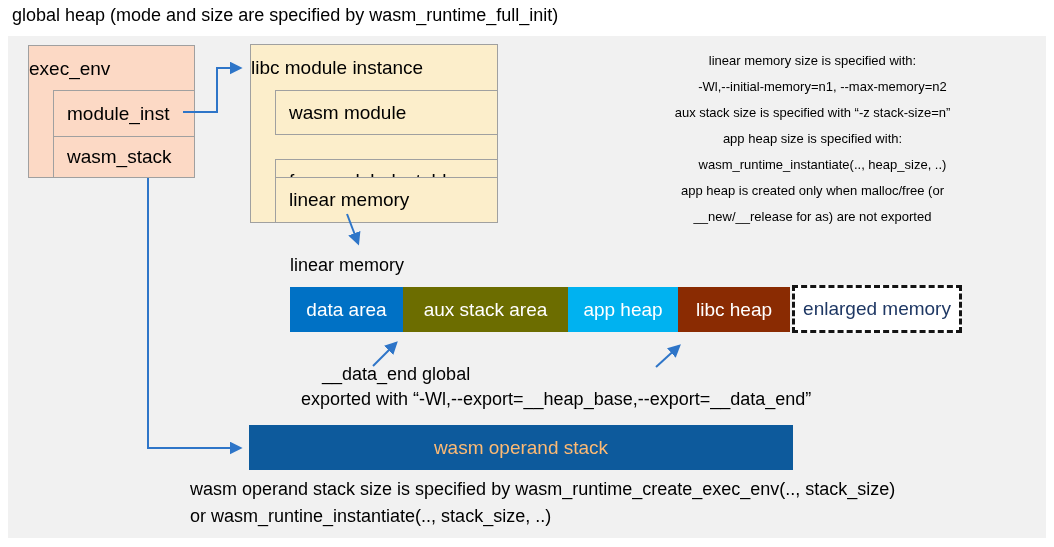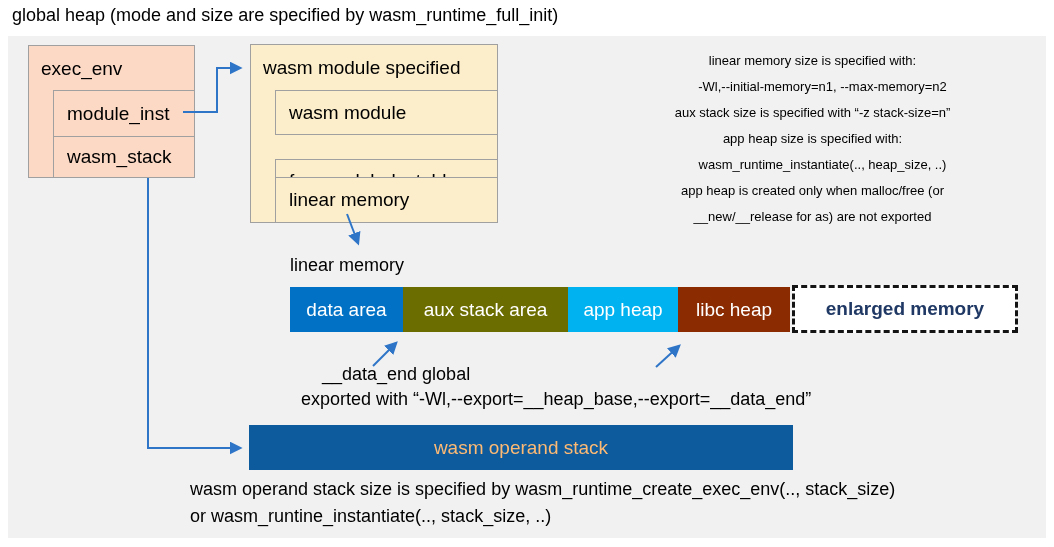--- a/index.html
+++ b/index.html
@@ -16,21 +16,21 @@
     position:absolute; left:8px; top:36px; width:1038px; height:502px;
     background:#f1f1f1;
   }
   .obox {
     position:absolute; box-sizing:border-box;
     border:1px solid #a0a0a0;
   }
   .pink  { background:#fcd9c5; }
   .cream { background:#fceecb; }
   .obox-header {
-    height:45px; display:flex; align-items:center; padding-left:12px;
+    height:45px; display:flex; align-items:center; 
     font-size:19px; white-space:nowrap;
   }
   .irow {
     position:absolute; box-sizing:border-box; border:1px solid #a0a0a0;
     display:flex; align-items:center; padding-left:13px;
     font-size:19px; white-space:nowrap;
   }
   .notes {
     position:absolute; left:560px; top:48px; width:505px;
     font-size:13px; line-height:26px;text-align:center;
@@ -75,21 +75,21 @@
 
   <div class="panel"></div>
 
   <div class="obox pink" style="left:28px; top:45px; width:167px; height:133px;">
     <div class="obox-header">exec_env</div>
   </div>
   <div class="irow pink" style="left:53px; top:90px; width:142px; height:47px;">module_inst</div>
   <div class="irow pink" style="left:53px; top:136px; width:142px; height:42px;">wasm_stack</div>
 
   <div class="obox cream" style="left:250px; top:44px; width:248px; height:179px;">
-    <div class="obox-header">wasm module specified</div>
+    <div class="obox-header">libc module instance</div>
   </div>
   <div class="irow cream" style="left:275px; top:90px; width:223px; height:45px;">wasm module</div>
   <div class="irow cream" style="left:275px; top:134px; width:223px; height:44px;margin-top:25px;">funcs, globals, tables</div>
   <div class="irow cream" style="left:275px; top:177px; width:223px; height:46px;">linear memory</div>
 
   <div class="notes">
     <div class="note-line">linear memory size is specified with:</div>
     <div class="note-line indent">-Wl,--initial-memory=n1, --max-memory=n2</div>
     <div class="note-line">aux stack size is specified with “-z stack-size=n”</div>
     <div class="note-line">app heap size is specified with:</div>
@@ -105,21 +105,21 @@
   </div>
   <div class="seg" style="left: 403px; width: 165px; background: rgb(108, 109, 0);">
     <span>aux stack area</span>
   </div>
   <div class="seg" style="left: 568px; width: 110px; background: rgb(0, 178, 240);">
     <span>app heap</span>
   </div>
   <div class="seg" style="left: 678px; width: 112px; background: rgb(138, 43, 2);">
     <span>libc heap</span>
   </div>
-  <div class="seg seg-enlarged" style="left:792px; width:226px;font-weight:bold;">
+  <div class="seg seg-enlarged" style="left:792px; width:170px;">
     <span>enlarged memory</span>
   </div>
 
   <div class="ann" style="left:322px; top:364px;">__data_end global</div>
   <div class="ann" style="left:301px; top:389px;">exported with “-Wl,--export=__heap_base,--export=__data_end”</div>
 
   <div class="opstack">
     <span>wasm operand stack</span>
   </div>
 

